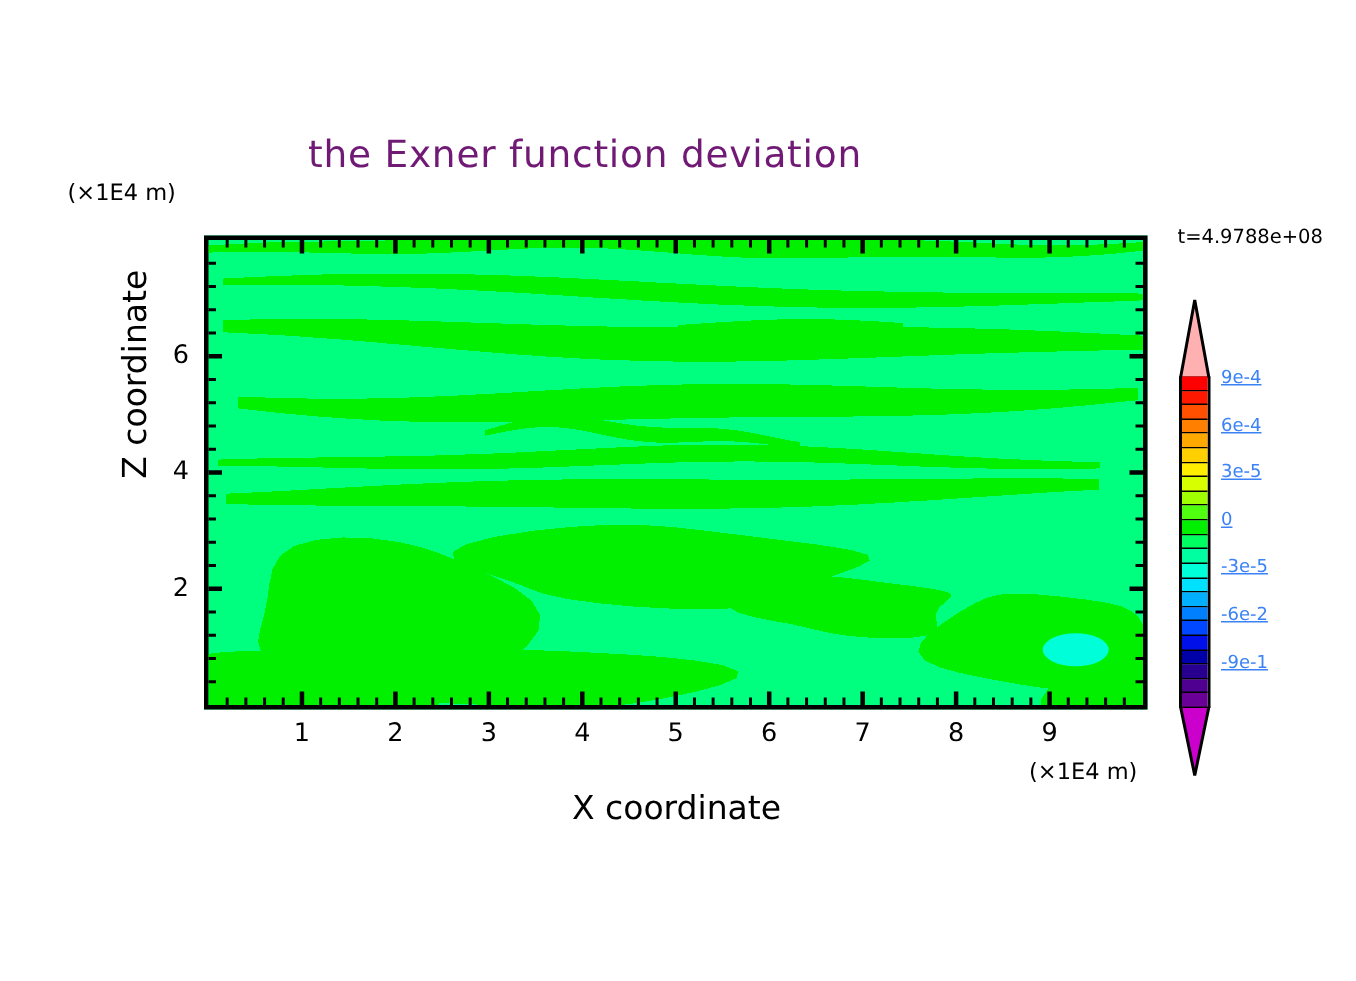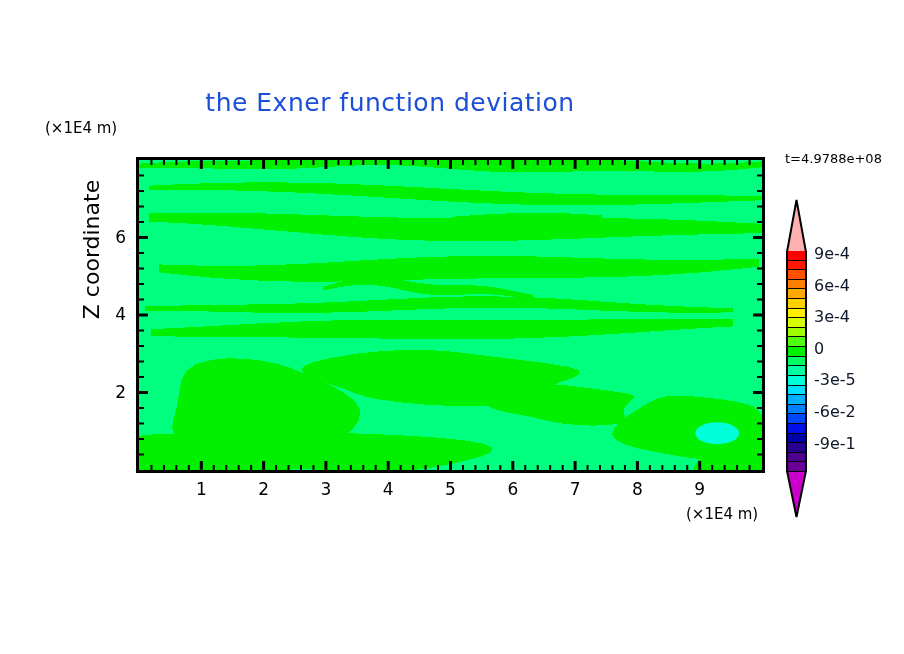--- a/index.html
+++ b/index.html
@@ -21,21 +21,21 @@
     height: 654px;
   }
   #chart-title {
     position: absolute;
     left: 0;
     top: 88px;
     width: 780px;
     text-align: center;
     font-size: 25px;
     letter-spacing: 0.5px;
-    color: #1d4ed8;
+    color: #701a75;
     white-space: nowrap;
   }
   #y-unit-label {
     position: absolute;
     left: 45px;
     top: 119px;
     font-size: 15px;
     color: #000;
     white-space: nowrap;
   }
@@ -90,23 +90,24 @@
   }
   .tick-label {
     position: absolute;
     font-size: 17px;
     color: #000;
     white-space: nowrap;
     text-align: center;
   }
   .cb-label {
     position: absolute;
-    font-size: 16px;
-    color: #0f172a;
-    white-space: nowrap;
+    font-size: 12px;
+    color: #3b82f6;
+    white-space: nowrap;
+    text-decoration: underline;
   }
   .cb-band {
     position: absolute;
     left: 0;
     width: 100%;
     box-sizing: border-box;
     border-bottom: 1px solid #000;
   }
   #colorbar-body {
     position: absolute;
@@ -138,20 +139,21 @@
 
 <div class="fig">
 
   <div id="chart-title">the Exner function deviation</div>
 
   <div id="y-unit-label">(×1E4 m)</div>
   <div id="x-unit-label">(×1E4 m)</div>
   <div id="time-stamp">t=4.9788e+08</div>
 
   <div id="y-axis-title">Z coordinate</div>
+  <div id="x-axis-title">X coordinate</div>
 
   <div class="plot-frame">
     <svg id="field-svg" width="623" height="310" viewBox="0 0 623 310" preserveAspectRatio="none">
         <path d="M0 0 H623 V310 H0 Z" fill="#00ff7f" shape-rendering="crispEdges"></path>
         <path d="M-7.3 4.2 L-1.3 3.8 L4.7 3.4 L10.7 3.0 L16.7 2.7 L22.7 2.4 L28.7 2.1 L34.7 1.9 L40.7 1.6 L46.7 1.5 L52.7 1.3 L58.7 1.2 L64.7 1.1 L70.7 1.1 L76.7 1.0 L82.7 0.9 L88.7 0.9 L94.7 0.8 L100.7 0.7 L106.7 0.6 L112.7 0.5 L118.7 0.3 L124.7 0.1 L130.7 -0.1 L136.7 -0.4 L142.7 -0.7 L148.7 -1.1 L154.7 -1.5 L160.7 -1.9 L166.7 -2.3 L172.7 -2.8 L178.7 -3.3 L184.7 -3.8 L190.7 -4.2 L196.7 -4.7 L202.7 -5.1 L208.7 -5.5 L214.7 -5.9 L220.7 -6.2 L226.7 -6.5 L232.7 -6.7 L238.7 -6.9 L244.7 -6.9 L250.7 -6.9 L256.7 -6.9 L262.7 -6.8 L268.7 -6.6 L274.7 -6.3 L280.7 -6.0 L286.7 -5.6 L292.7 -5.3 L298.7 -4.8 L304.7 -4.4 L310.7 -3.9 L316.7 -3.4 L322.7 -3.0 L328.7 -2.5 L334.7 -2.1 L340.7 -1.7 L346.7 -1.3 L352.7 -1.0 L358.7 -0.7 L364.7 -0.5 L370.7 -0.3 L376.7 -0.1 L382.7 -0.0 L388.7 0.0 L394.7 0.1 L400.7 0.1 L406.7 0.1 L412.7 0.0 L418.7 -0.0 L424.7 -0.1 L430.7 -0.1 L436.7 -0.1 L442.7 -0.1 L448.7 -0.1 L454.7 -0.1 L460.7 -0.0 L466.7 0.1 L472.7 0.2 L478.7 0.4 L484.7 0.6 L490.7 0.8 L496.7 1.1 L502.7 1.3 L508.7 1.6 L514.7 1.9 L520.7 2.2 L526.7 2.5 L532.7 2.7 L538.7 3.0 L544.7 3.2 L550.7 3.3 L556.7 3.4 L562.7 3.5 L568.7 3.5 L574.7 3.5 L580.7 3.4 L586.7 3.2 L592.7 3.0 L598.7 2.8 L604.7 2.5 L610.7 2.1 L616.7 1.8 L622.7 1.4 L628.7 1.0 L634.7 0.6 L640.7 0.2 L646.7 -0.2 L652.7 -0.6 L652.7 4.1 L646.7 4.7 L640.7 5.3 L634.7 5.9 L628.7 6.6 L622.7 7.2 L616.7 7.8 L610.7 8.4 L604.7 9.0 L598.7 9.5 L592.7 10.0 L586.7 10.4 L580.7 10.8 L574.7 11.1 L568.7 11.3 L562.7 11.5 L556.7 11.7 L550.7 11.7 L544.7 11.8 L538.7 11.8 L532.7 11.8 L526.7 11.7 L520.7 11.6 L514.7 11.5 L508.7 11.4 L502.7 11.3 L496.7 11.2 L490.7 11.1 L484.7 11.0 L478.7 11.0 L472.7 11.0 L466.7 11.0 L460.7 11.0 L454.7 11.1 L448.7 11.2 L442.7 11.3 L436.7 11.4 L430.7 11.6 L424.7 11.7 L418.7 11.9 L412.7 12.0 L406.7 12.1 L400.7 12.2 L394.7 12.3 L388.7 12.3 L382.7 12.3 L376.7 12.3 L370.7 12.2 L364.7 12.0 L358.7 11.8 L352.7 11.6 L346.7 11.3 L340.7 10.9 L334.7 10.5 L328.7 10.1 L322.7 9.7 L316.7 9.2 L310.7 8.7 L304.7 8.2 L298.7 7.8 L292.7 7.3 L286.7 6.9 L280.7 6.5 L274.7 6.1 L268.7 5.8 L262.7 5.5 L256.7 5.3 L250.7 5.2 L244.7 5.1 L238.7 5.1 L232.7 5.2 L226.7 5.3 L220.7 5.4 L214.7 5.6 L208.7 5.9 L202.7 6.2 L196.7 6.5 L190.7 6.8 L184.7 7.1 L178.7 7.5 L172.7 7.8 L166.7 8.1 L160.7 8.4 L154.7 8.7 L148.7 8.9 L142.7 9.1 L136.7 9.2 L130.7 9.3 L124.7 9.3 L118.7 9.4 L112.7 9.3 L106.7 9.3 L100.7 9.2 L94.7 9.0 L88.7 8.9 L82.7 8.7 L76.7 8.6 L70.7 8.4 L64.7 8.3 L58.7 8.2 L52.7 8.1 L46.7 8.0 L40.7 7.9 L34.7 7.9 L28.7 7.9 L22.7 8.0 L16.7 8.0 L10.7 8.2 L4.7 8.3 L-1.3 8.4 L-7.3 8.6 Z" fill="#00f000" shape-rendering="crispEdges"></path>
         <path d="M9.8 25.7 L15.8 25.4 L21.8 25.1 L27.8 24.8 L33.8 24.5 L39.8 24.3 L45.8 24.0 L51.8 23.8 L57.8 23.6 L63.8 23.4 L69.8 23.2 L75.8 23.0 L81.8 22.9 L87.8 22.8 L93.8 22.6 L99.8 22.5 L105.8 22.5 L111.8 22.4 L117.8 22.4 L123.8 22.4 L129.8 22.4 L135.8 22.4 L141.8 22.4 L147.8 22.5 L153.8 22.5 L159.8 22.6 L165.8 22.7 L171.8 22.9 L177.8 23.0 L183.8 23.2 L189.8 23.3 L195.8 23.5 L201.8 23.7 L207.8 24.0 L213.8 24.2 L219.8 24.4 L225.8 24.7 L231.8 24.9 L237.8 25.2 L243.8 25.5 L249.8 25.8 L255.8 26.1 L261.8 26.4 L267.8 26.7 L273.8 27.0 L279.8 27.3 L285.8 27.6 L291.8 28.0 L297.8 28.3 L303.8 28.6 L309.8 28.9 L315.8 29.2 L321.8 29.5 L327.8 29.8 L333.8 30.1 L339.8 30.4 L345.8 30.7 L351.8 31.0 L357.8 31.3 L363.8 31.6 L369.8 31.8 L375.8 32.1 L381.8 32.3 L387.8 32.6 L393.8 32.8 L399.8 33.0 L405.8 33.2 L411.8 33.4 L417.8 33.6 L423.8 33.7 L429.8 33.9 L435.8 34.1 L441.8 34.2 L447.8 34.3 L453.8 34.4 L459.8 34.6 L465.8 34.7 L471.8 34.8 L477.8 34.8 L483.8 34.9 L489.8 35.0 L495.8 35.0 L501.8 35.1 L507.8 35.1 L513.8 35.2 L519.8 35.2 L525.8 35.2 L531.8 35.3 L537.8 35.3 L543.8 35.3 L549.8 35.3 L555.8 35.4 L561.8 35.4 L567.8 35.4 L573.8 35.4 L579.8 35.4 L585.8 35.5 L591.8 35.5 L597.8 35.5 L603.8 35.5 L609.8 35.6 L615.8 35.6 L621.8 35.7 L627.8 35.7 L627.8 40.1 L621.8 40.3 L615.8 40.5 L609.8 40.7 L603.8 41.0 L597.8 41.2 L591.8 41.4 L585.8 41.6 L579.8 41.8 L573.8 42.1 L567.8 42.3 L561.8 42.5 L555.8 42.7 L549.8 42.9 L543.8 43.1 L537.8 43.3 L531.8 43.5 L525.8 43.7 L519.8 43.9 L513.8 44.1 L507.8 44.2 L501.8 44.4 L495.8 44.5 L489.8 44.7 L483.8 44.8 L477.8 44.9 L471.8 45.0 L465.8 45.1 L459.8 45.1 L453.8 45.2 L447.8 45.2 L441.8 45.2 L435.8 45.2 L429.8 45.2 L423.8 45.2 L417.8 45.2 L411.8 45.1 L405.8 45.0 L399.8 44.9 L393.8 44.8 L387.8 44.7 L381.8 44.5 L375.8 44.3 L369.8 44.1 L363.8 43.9 L357.8 43.7 L351.8 43.5 L345.8 43.2 L339.8 43.0 L333.8 42.7 L327.8 42.4 L321.8 42.1 L315.8 41.8 L309.8 41.5 L303.8 41.2 L297.8 40.8 L291.8 40.5 L285.8 40.1 L279.8 39.7 L273.8 39.4 L267.8 39.0 L261.8 38.6 L255.8 38.3 L249.8 37.9 L243.8 37.5 L237.8 37.1 L231.8 36.7 L225.8 36.4 L219.8 36.0 L213.8 35.6 L207.8 35.3 L201.8 34.9 L195.8 34.6 L189.8 34.2 L183.8 33.9 L177.8 33.6 L171.8 33.3 L165.8 33.0 L159.8 32.7 L153.8 32.4 L147.8 32.2 L141.8 31.9 L135.8 31.7 L129.8 31.5 L123.8 31.2 L117.8 31.1 L111.8 30.9 L105.8 30.7 L99.8 30.6 L93.8 30.4 L87.8 30.3 L81.8 30.2 L75.8 30.1 L69.8 30.1 L63.8 30.0 L57.8 30.0 L51.8 29.9 L45.8 29.9 L39.8 29.9 L33.8 29.9 L27.8 29.9 L21.8 30.0 L15.8 30.0 L9.8 30.1 Z" fill="#00f000" shape-rendering="crispEdges"></path>
         <path d="M312.7 56.7 L318.7 56.3 L324.7 55.9 L330.7 55.5 L336.7 55.1 L342.7 54.7 L348.7 54.4 L354.7 54.0 L360.7 53.7 L366.7 53.5 L372.7 53.2 L378.7 53.0 L384.7 52.9 L390.7 52.8 L396.7 52.8 L402.7 52.8 L408.7 52.8 L414.7 52.9 L420.7 53.1 L426.7 53.3 L432.7 53.6 L438.7 53.9 L444.7 54.2 L450.7 54.6 L456.7 55.0 L462.7 55.4 L462.7 59.3 L456.7 59.6 L450.7 60.0 L444.7 60.3 L438.7 60.6 L432.7 60.9 L426.7 61.2 L420.7 61.5 L414.7 61.8 L408.7 62.0 L402.7 62.1 L396.7 62.3 L390.7 62.4 L384.7 62.4 L378.7 62.4 L372.7 62.4 L366.7 62.4 L360.7 62.2 L354.7 62.1 L348.7 61.9 L342.7 61.7 L336.7 61.4 L330.7 61.1 L324.7 60.8 L318.7 60.4 L312.7 60.1 Z" fill="#00f000" shape-rendering="crispEdges"></path>
         <path d="M9.8 53.5 L15.8 53.3 L21.8 53.2 L27.8 53.0 L33.8 52.9 L39.8 52.8 L45.8 52.7 L51.8 52.7 L57.8 52.6 L63.8 52.6 L69.8 52.6 L75.8 52.6 L81.8 52.7 L87.8 52.7 L93.8 52.8 L99.8 52.9 L105.8 53.0 L111.8 53.1 L117.8 53.3 L123.8 53.4 L129.8 53.6 L135.8 53.7 L141.8 53.9 L147.8 54.1 L153.8 54.3 L159.8 54.5 L165.8 54.7 L171.8 54.9 L177.8 55.1 L183.8 55.3 L189.8 55.5 L195.8 55.7 L201.8 55.9 L207.8 56.1 L213.8 56.3 L219.8 56.5 L225.8 56.6 L231.8 56.8 L237.8 57.0 L243.8 57.1 L249.8 57.3 L255.8 57.4 L261.8 57.6 L267.8 57.7 L273.8 57.8 L279.8 57.9 L285.8 58.0 L291.8 58.1 L297.8 58.1 L303.8 58.2 L309.8 58.2 L315.8 58.3 L321.8 58.3 L327.8 58.3 L333.8 58.3 L339.8 58.3 L345.8 58.3 L351.8 58.3 L357.8 58.3 L363.8 58.3 L369.8 58.2 L375.8 58.2 L381.8 58.2 L387.8 58.2 L393.8 58.1 L399.8 58.1 L405.8 58.1 L411.8 58.1 L417.8 58.1 L423.8 58.0 L429.8 58.0 L435.8 58.0 L441.8 58.1 L447.8 58.1 L453.8 58.1 L459.8 58.2 L465.8 58.2 L471.8 58.3 L477.8 58.3 L483.8 58.4 L489.8 58.5 L495.8 58.6 L501.8 58.8 L507.8 58.9 L513.8 59.1 L519.8 59.2 L525.8 59.4 L531.8 59.6 L537.8 59.8 L543.8 60.0 L549.8 60.3 L555.8 60.5 L561.8 60.8 L567.8 61.0 L573.8 61.3 L579.8 61.6 L585.8 61.9 L591.8 62.2 L597.8 62.5 L603.8 62.8 L609.8 63.1 L615.8 63.4 L621.8 63.7 L627.8 64.0 L633.8 64.3 L639.8 64.6 L639.8 72.7 L633.8 72.8 L627.8 72.9 L621.8 73.1 L615.8 73.2 L609.8 73.3 L603.8 73.5 L597.8 73.6 L591.8 73.7 L585.8 73.8 L579.8 74.0 L573.8 74.1 L567.8 74.3 L561.8 74.4 L555.8 74.6 L549.8 74.7 L543.8 74.9 L537.8 75.1 L531.8 75.2 L525.8 75.4 L519.8 75.6 L513.8 75.8 L507.8 76.0 L501.8 76.2 L495.8 76.4 L489.8 76.6 L483.8 76.9 L477.8 77.1 L471.8 77.3 L465.8 77.5 L459.8 77.8 L453.8 78.0 L447.8 78.2 L441.8 78.5 L435.8 78.7 L429.8 78.9 L423.8 79.1 L417.8 79.3 L411.8 79.5 L405.8 79.7 L399.8 79.9 L393.8 80.1 L387.8 80.3 L381.8 80.4 L375.8 80.6 L369.8 80.7 L363.8 80.8 L357.8 80.9 L351.8 81.0 L345.8 81.1 L339.8 81.1 L333.8 81.1 L327.8 81.1 L321.8 81.1 L315.8 81.1 L309.8 81.0 L303.8 80.9 L297.8 80.8 L291.8 80.7 L285.8 80.5 L279.8 80.3 L273.8 80.1 L267.8 79.9 L261.8 79.7 L255.8 79.4 L249.8 79.1 L243.8 78.8 L237.8 78.4 L231.8 78.1 L225.8 77.7 L219.8 77.3 L213.8 76.9 L207.8 76.5 L201.8 76.0 L195.8 75.5 L189.8 75.1 L183.8 74.6 L177.8 74.1 L171.8 73.6 L165.8 73.1 L159.8 72.5 L153.8 72.0 L147.8 71.5 L141.8 71.0 L135.8 70.4 L129.8 69.9 L123.8 69.4 L117.8 68.9 L111.8 68.3 L105.8 67.8 L99.8 67.3 L93.8 66.8 L87.8 66.3 L81.8 65.9 L75.8 65.4 L69.8 65.0 L63.8 64.6 L57.8 64.1 L51.8 63.7 L45.8 63.4 L39.8 63.0 L33.8 62.7 L27.8 62.4 L21.8 62.1 L15.8 61.8 L9.8 61.5 Z" fill="#00f000" shape-rendering="crispEdges"></path>
         <path d="M19.6 104.4 L25.6 104.6 L31.6 104.8 L37.6 105.0 L43.6 105.2 L49.6 105.3 L55.6 105.5 L61.6 105.6 L67.6 105.7 L73.6 105.7 L79.6 105.8 L85.6 105.8 L91.6 105.8 L97.6 105.7 L103.6 105.7 L109.6 105.6 L115.6 105.5 L121.6 105.3 L127.6 105.2 L133.6 105.0 L139.6 104.8 L145.6 104.6 L151.6 104.3 L157.6 104.0 L163.6 103.8 L169.6 103.5 L175.6 103.2 L181.6 102.8 L187.6 102.5 L193.6 102.2 L199.6 101.8 L205.6 101.5 L211.6 101.1 L217.6 100.7 L223.6 100.4 L229.6 100.0 L235.6 99.7 L241.6 99.4 L247.6 99.0 L253.6 98.7 L259.6 98.4 L265.6 98.1 L271.6 97.8 L277.6 97.5 L283.6 97.3 L289.6 97.1 L295.6 96.9 L301.6 96.7 L307.6 96.5 L313.6 96.4 L319.6 96.2 L325.6 96.1 L331.6 96.1 L337.6 96.0 L343.6 96.0 L349.6 95.9 L355.6 96.0 L361.6 96.0 L367.6 96.0 L373.6 96.1 L379.6 96.2 L385.6 96.3 L391.6 96.4 L397.6 96.5 L403.6 96.7 L409.6 96.8 L415.6 97.0 L421.6 97.2 L427.6 97.3 L433.6 97.5 L439.6 97.7 L445.6 97.9 L451.6 98.1 L457.6 98.3 L463.6 98.5 L469.6 98.6 L475.6 98.8 L481.6 99.0 L487.6 99.1 L493.6 99.3 L499.6 99.4 L505.6 99.5 L511.6 99.6 L517.6 99.7 L523.6 99.8 L529.6 99.8 L535.6 99.8 L541.6 99.9 L547.6 99.9 L553.6 99.8 L559.6 99.8 L565.6 99.7 L571.6 99.7 L577.6 99.6 L583.6 99.5 L589.6 99.3 L595.6 99.2 L601.6 99.1 L607.6 98.9 L613.6 98.7 L619.6 98.6 L619.6 106.8 L613.6 107.4 L607.6 108.0 L601.6 108.6 L595.6 109.2 L589.6 109.8 L583.6 110.4 L577.6 110.9 L571.6 111.5 L565.6 112.0 L559.6 112.5 L553.6 112.9 L547.6 113.4 L541.6 113.8 L535.6 114.2 L529.6 114.6 L523.6 114.9 L517.6 115.2 L511.6 115.5 L505.6 115.8 L499.6 116.1 L493.6 116.3 L487.6 116.5 L481.6 116.7 L475.6 116.9 L469.6 117.0 L463.6 117.2 L457.6 117.3 L451.6 117.4 L445.6 117.5 L439.6 117.6 L433.6 117.6 L427.6 117.7 L421.6 117.8 L415.6 117.8 L409.6 117.8 L403.6 117.9 L397.6 117.9 L391.6 118.0 L385.6 118.0 L379.6 118.0 L373.6 118.1 L367.6 118.1 L361.6 118.2 L355.6 118.2 L349.6 118.3 L343.6 118.4 L337.6 118.5 L331.6 118.5 L325.6 118.6 L319.6 118.7 L313.6 118.9 L307.6 119.0 L301.6 119.1 L295.6 119.2 L289.6 119.4 L283.6 119.5 L277.6 119.7 L271.6 119.8 L265.6 120.0 L259.6 120.1 L253.6 120.3 L247.6 120.5 L241.6 120.6 L235.6 120.8 L229.6 120.9 L223.6 121.0 L217.6 121.2 L211.6 121.3 L205.6 121.4 L199.6 121.5 L193.6 121.5 L187.6 121.6 L181.6 121.6 L175.6 121.6 L169.6 121.6 L163.6 121.6 L157.6 121.5 L151.6 121.5 L145.6 121.3 L139.6 121.2 L133.6 121.0 L127.6 120.8 L121.6 120.6 L115.6 120.4 L109.6 120.1 L103.6 119.7 L97.6 119.4 L91.6 119.0 L85.6 118.6 L79.6 118.1 L73.6 117.7 L67.6 117.2 L61.6 116.6 L55.6 116.1 L49.6 115.5 L43.6 114.9 L37.6 114.3 L31.6 113.6 L25.6 112.9 L19.6 112.3 Z" fill="#00f000" shape-rendering="crispEdges"></path>
         <path d="M184.1 126.9 L190.1 125.2 L196.1 123.4 L202.1 121.7 L208.1 120.1 L214.1 118.8 L220.1 117.8 L226.1 117.2 L232.1 116.9 L238.1 117.0 L244.1 117.4 L250.1 118.1 L256.1 119.0 L262.1 120.0 L268.1 121.1 L274.1 122.1 L280.1 123.0 L286.1 123.8 L292.1 124.4 L298.1 124.8 L304.1 125.1 L310.1 125.2 L316.1 125.2 L322.1 125.2 L328.1 125.3 L334.1 125.4 L340.1 125.7 L346.1 126.2 L352.1 126.9 L358.1 127.8 L364.1 128.9 L370.1 130.1 L376.1 131.3 L382.1 132.6 L388.1 133.7 L394.1 134.6 L394.1 138.2 L388.1 137.9 L382.1 137.3 L376.1 136.7 L370.1 136.0 L364.1 135.4 L358.1 134.8 L352.1 134.4 L346.1 134.2 L340.1 134.1 L334.1 134.2 L328.1 134.4 L322.1 134.7 L316.1 134.9 L310.1 135.1 L304.1 135.1 L298.1 135.0 L292.1 134.6 L286.1 134.0 L280.1 133.2 L274.1 132.1 L268.1 131.0 L262.1 129.7 L256.1 128.4 L250.1 127.2 L244.1 126.2 L238.1 125.4 L232.1 124.9 L226.1 124.7 L220.1 124.8 L214.1 125.3 L208.1 126.0 L202.1 127.0 L196.1 128.1 L190.1 129.3 L184.1 130.5 Z" fill="#00f000" shape-rendering="crispEdges"></path>
@@ -353,20 +355,20 @@
       <div class="cb-band" style="background: rgb(40, 0, 144); top: 192.174px; height: 9.6087px;"></div>
       <div class="cb-band" style="background: rgb(80, 0, 144); top: 201.783px; height: 9.6087px;"></div>
       <div class="cb-band" style="background: rgb(106, 0, 152); top: 211.391px; height: 9.6087px; border-bottom: none;"></div>
     </div>
   <svg id="colorbar-bottom-arrow" viewBox="0 0 21 47" preserveAspectRatio="none">
       <path d="M1 0 L20 0 L10.5 46 Z" fill="#cc00cc" stroke="#000" stroke-width="2" stroke-linejoin="miter"></path>
     </svg>
   <div id="colorbar-labels">
       <div class="cb-label" style="left: 814px; top: 244px;">9e-4</div>
       <div class="cb-label" style="left: 814px; top: 275.6px;">6e-4</div>
-      <div class="cb-label" style="left: 814px; top: 307.2px;">3e-4</div>
+      <div class="cb-label" style="left: 814px; top: 307.2px;">3e-5</div>
       <div class="cb-label" style="left: 814px; top: 338.8px;">0</div>
       <div class="cb-label" style="left: 814px; top: 370.4px;">-3e-5</div>
       <div class="cb-label" style="left: 814px; top: 402px;">-6e-2</div>
       <div class="cb-label" style="left: 814px; top: 433.6px;">-9e-1</div>
     </div>
 
 </div>
 
 </body></html>

